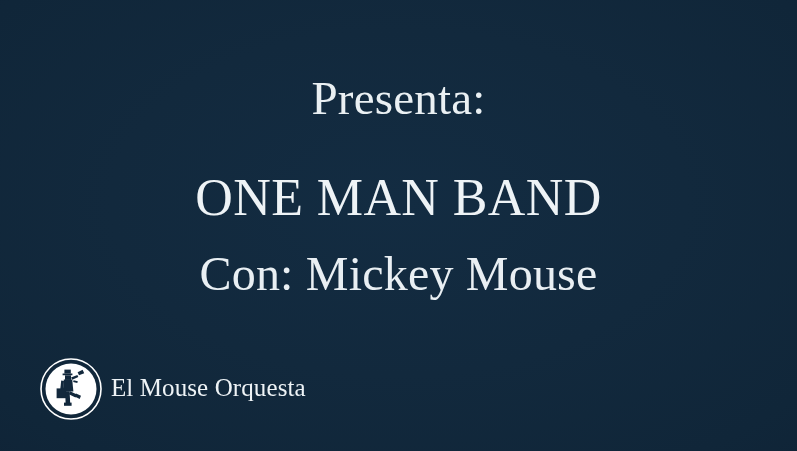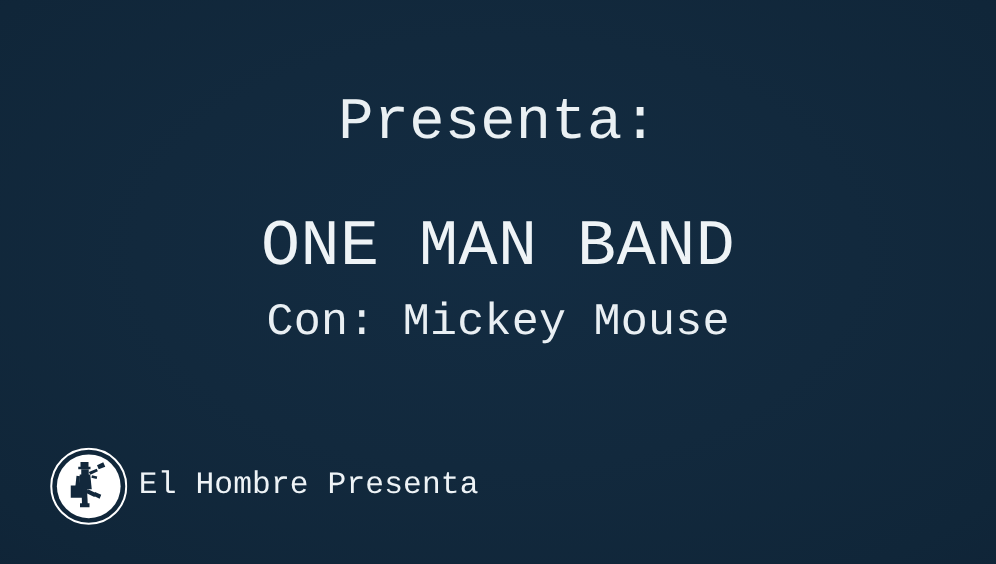--- a/index.html
+++ b/index.html
@@ -8,21 +8,21 @@
     background: #0d2133;
   }
 
   #slide {
     position: relative;
     width: 797px;
     height: 451px;
     overflow: hidden;
     background-color: #12283c;
     background-image: radial-gradient(ellipse 80% 85% at 50% 45%, #132c42 0%, #12293d 45%, #102639 80%, #0f2336 100%);
-    font-family: Liberation Mono, monospace;
+    font-family: Liberation Serif, serif;
     -webkit-font-smoothing: antialiased;
   }
 
   
   #title-block {
     position: absolute;
     left: 0;
     right: 0;
     top: 74px;
     text-align: center;
@@ -43,22 +43,22 @@
 
   #headline-line {
     font-size: 52px;
     line-height: 1.06;
     font-weight: 400;
     color: #eef3f6;
     letter-spacing: 0.4px;
   }
 
   #byline-line {
-    margin-top: 13px;
-    font-size: 36px;
+    margin-top: 23px;
+    font-size: 48px;
     line-height: 1.1;
     font-weight: 400;
     color: #e9eff3;
     letter-spacing: 0.2px;
   }
 
   
   #logo-lockup {
     position: absolute;
     left: 40px;
@@ -148,18 +148,18 @@
 
         <path d="M36.0 35.6 l5.0 2.2 l-1.3 3.1 l-5.0 -2.3 z"></path>
 
         <path d="M25.2 33.2 h4.4 l0.6 12.4 h-4.6 z"></path>
 
         <path d="M24.0 44.6 h7.6 v3.2 h-7.6 z"></path>
       </g>
     </svg>
 
     <div id="logo-text">
-      <div id="logo-wordmark">El Hombre Presenta</div>
+      <div id="logo-wordmark">El Mouse Orquesta</div>
     </div>
 
   </div>
 
 </div>
 
 </body></html>

